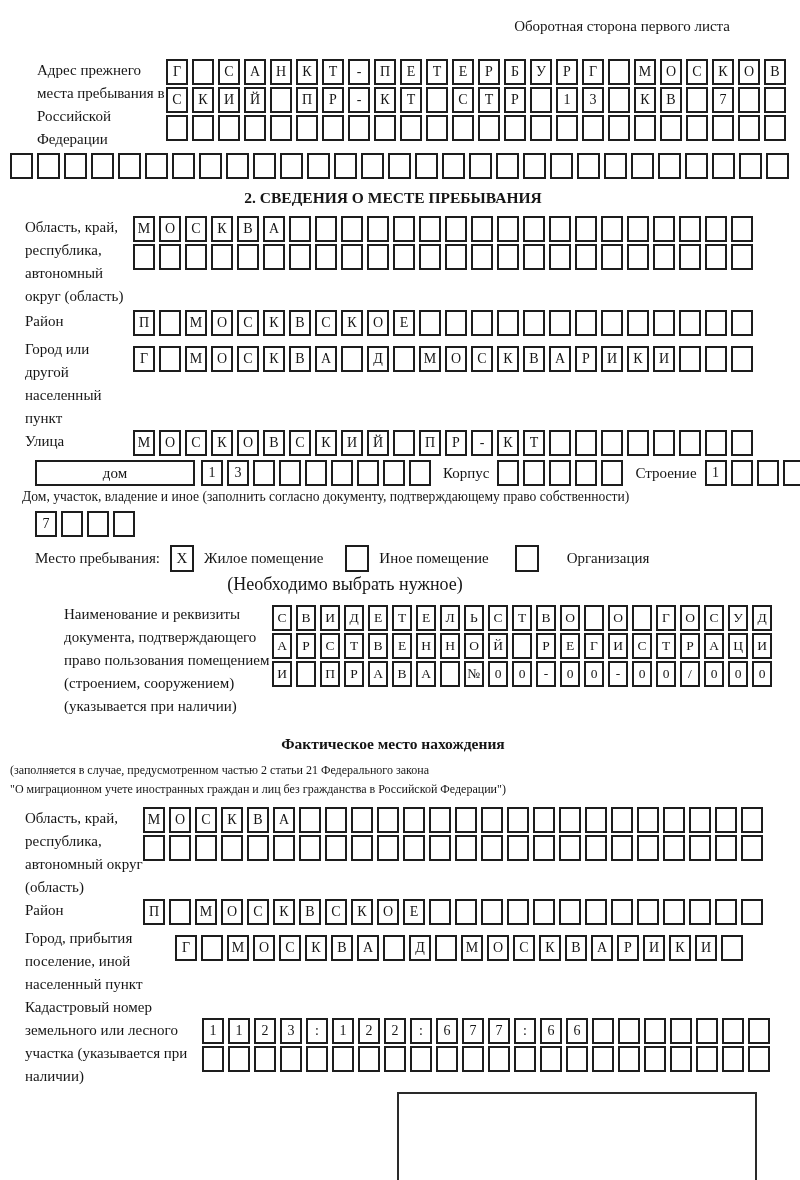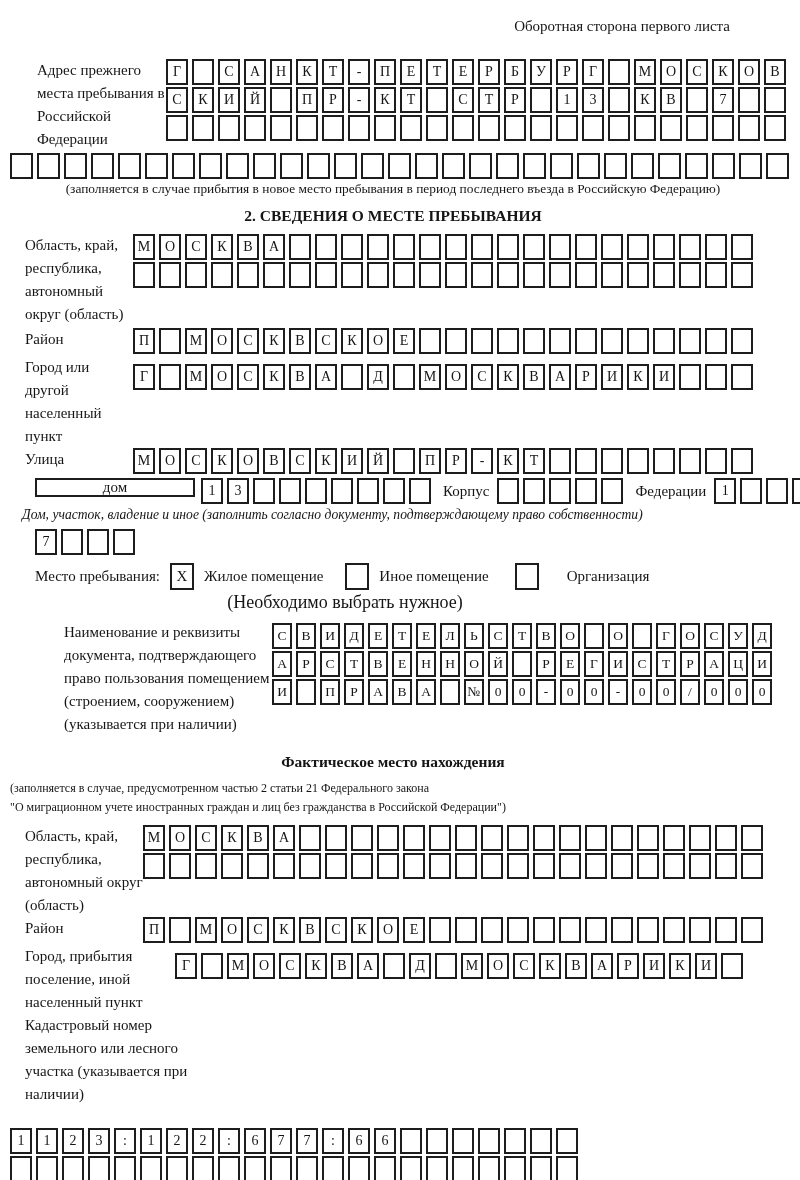--- a/index.html
+++ b/index.html
@@ -32,30 +32,30 @@
   .lw-s2 { width:123px; padding-left:15px; }
   .lw-s3 { width:133px; padding-left:15px; }
   .lw-city2 { width:165px; padding-left:15px; }
   .lw-cad { width:192px; padding-left:15px; }
 
   .note { font-size:13.4px; }
   .center { text-align:center; }
   .sec-title { text-align:center; font-weight:bold; font-size:15.5px; margin:10px 0 9px 0; }
 
   .labelbox {
-    flex:none; height:19px; border:2px solid #1d1d1d;
+    flex:none; height:26px; border:2px solid #1d1d1d;
     display:flex; align-items:center; justify-content:center;
     font-size:15px; background:#fff;
   }
   .dom-box { width:160px; margin-right:6px; }
   .kv-box  { width:196px; margin-right:6px; }
   .inline-lbl { line-height:26px; margin:0 8px 0 8px; flex:none; }
 
   .indent { margin-left:25px; }
-  .caption { font-size:13.6px; margin:3px 0 6px 12px;font-style:italic; }
+  .caption { font-size:13.6px; margin:3px 0 6px 12px; }
 
   .stay-row { display:flex; align-items:center; margin:8px 0 2px 25px; }
   .chk {
     flex:none; width:24px; height:27px; border:2px solid #1d1d1d;
     display:flex; align-items:center; justify-content:center;
     font-size:15px; margin:0 10px;
   }
   .stay-note { font-size:18px; margin:2px 0 8px 195px; width:280px; text-align:center; }
 
   .big-heading { text-align:center; font-weight:bold; font-size:15.5px; margin:10px 0 8px 0; }
@@ -184,21 +184,20 @@
       <div class="cell"></div>
       <div class="cell"></div>
       <div class="cell"></div>
       <div class="cell"></div>
       <div class="cell"></div>
       <div class="cell"></div>
       <div class="cell"></div>
       <div class="cell"></div>
       <div class="cell"></div>
     </div>
-  <div class="note center mb6">(заполняется в случае прибытия в новое место пребывания в период последнего въезда в Российскую Федерацию)</div>
 
   <div class="sec-title">2. СВЕДЕНИЯ О МЕСТЕ ПРЕБЫВАНИЯ</div>
 
   <div class="frow" style="min-height:94px;">
     <div class="flabel lw-s2">Область, край, республика, автономный округ (область)</div>
     <div class="rowstack">
       <div class="cells">
           <div class="cell">М</div>
           <div class="cell">О</div>
           <div class="cell">С</div>
@@ -357,21 +356,21 @@
         <div class="cell"></div>
       </div>
     <div class="inline-lbl">Корпус</div>
     <div class="cells">
         <div class="cell"></div>
         <div class="cell"></div>
         <div class="cell"></div>
         <div class="cell"></div>
         <div class="cell"></div>
       </div>
-    <div class="inline-lbl">Федерации</div>
+    <div class="inline-lbl">Строение</div>
     <div class="cells">
         <div class="cell">1</div>
         <div class="cell"></div>
         <div class="cell"></div>
         <div class="cell"></div>
       </div>
   </div>
   <div class="caption">Дом, участок, владение и иное (заполнить согласно документу, подтверждающему право собственности)</div>
 
   <div class="frow indent mb2 mt6">
@@ -584,21 +583,21 @@
         <div class="cell">В</div>
         <div class="cell">А</div>
         <div class="cell">Р</div>
         <div class="cell">И</div>
         <div class="cell">К</div>
         <div class="cell">И</div>
         <div class="cell"></div>
       </div>
   </div>
 
-  <div class="frow" style="min-height:90px;flex-direction:column;">
+  <div class="frow" style="min-height:90px;">
     <div class="flabel lw-cad">Кадастровый номер земельного или лесного участка (указывается при наличии)</div>
     <div class="rowstack" style="padding-top:22px;">
       <div class="cells">
           <div class="cell">1</div>
           <div class="cell">1</div>
           <div class="cell">2</div>
           <div class="cell">3</div>
           <div class="cell">:</div>
           <div class="cell">1</div>
           <div class="cell">2</div>

